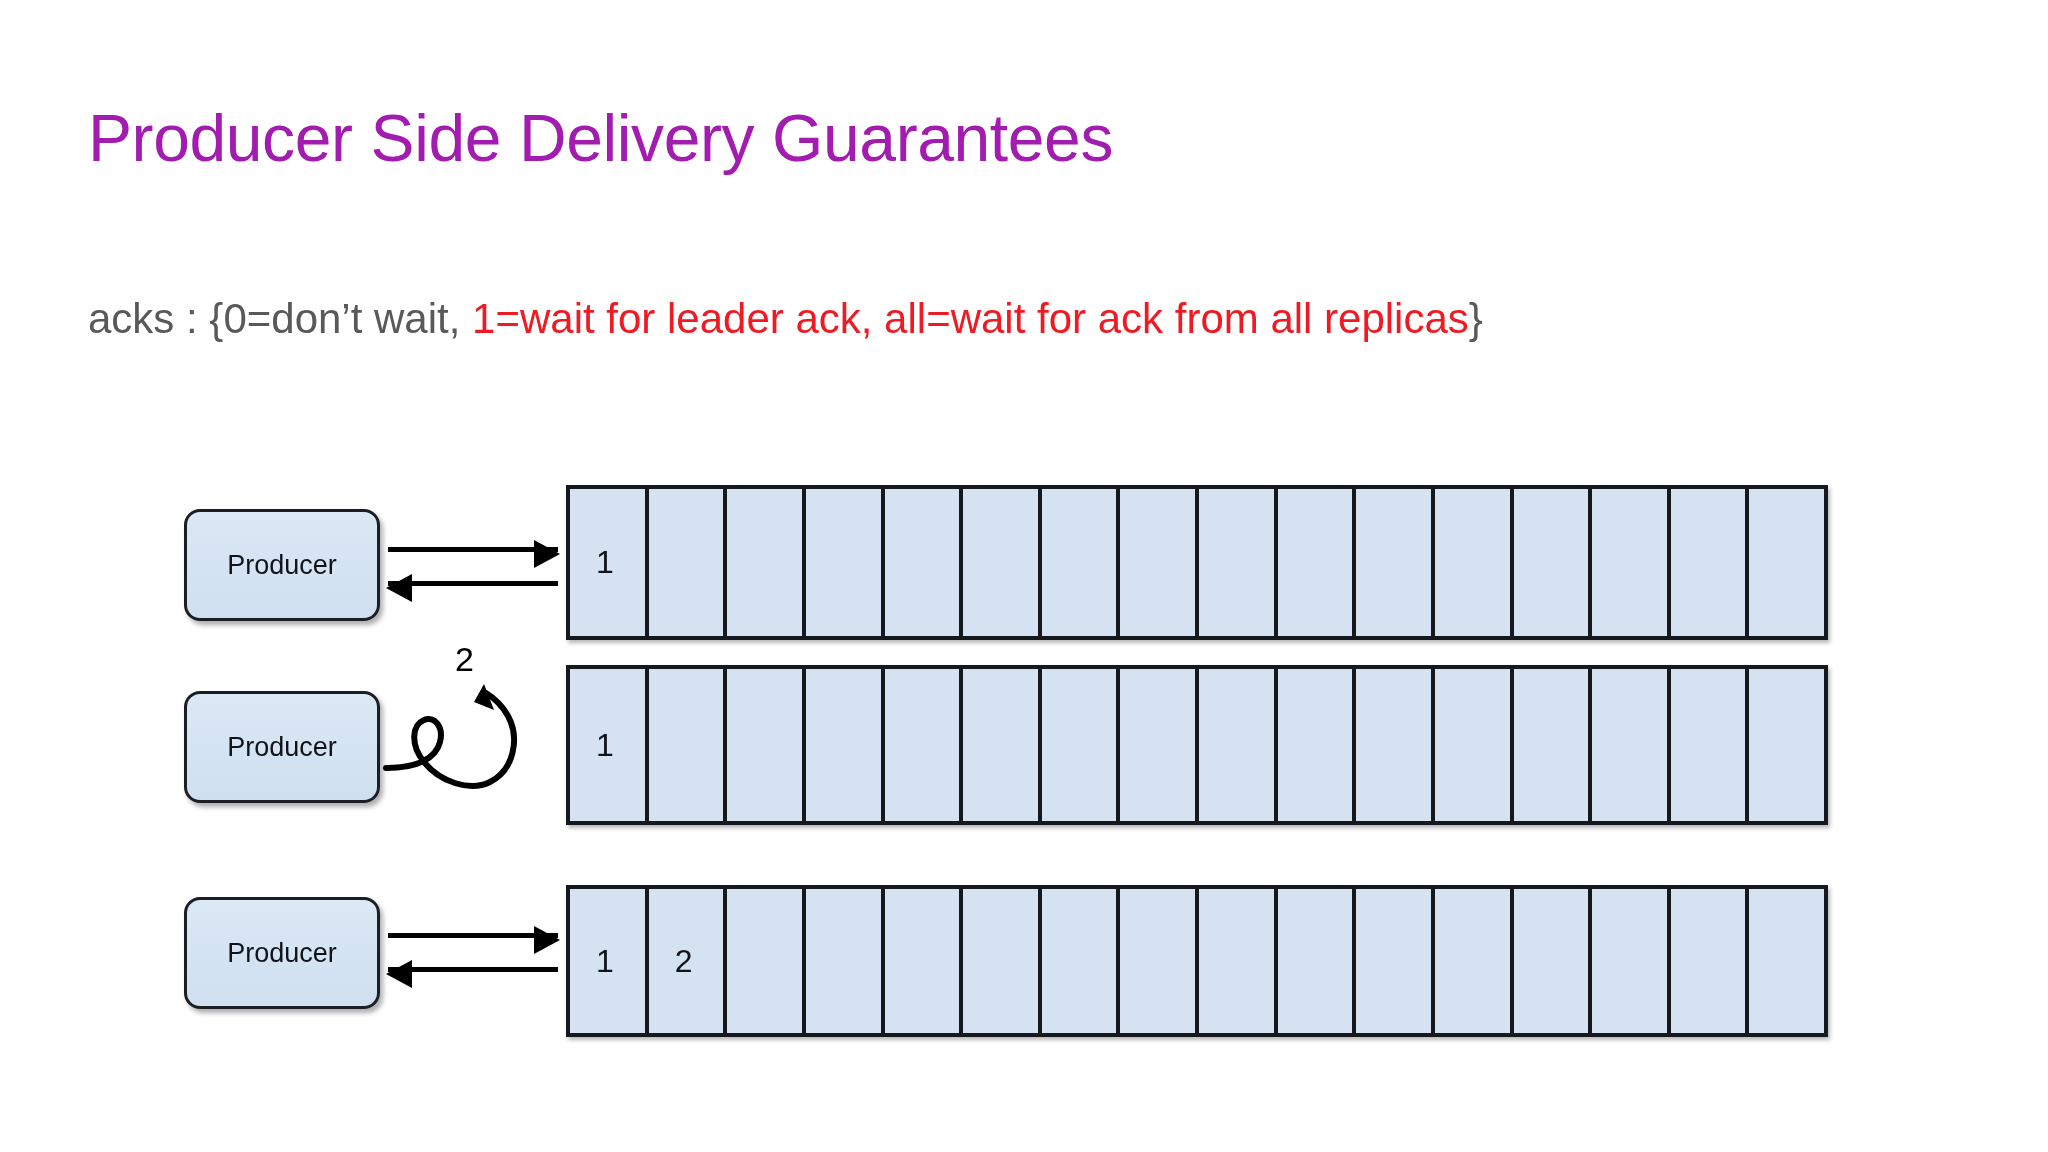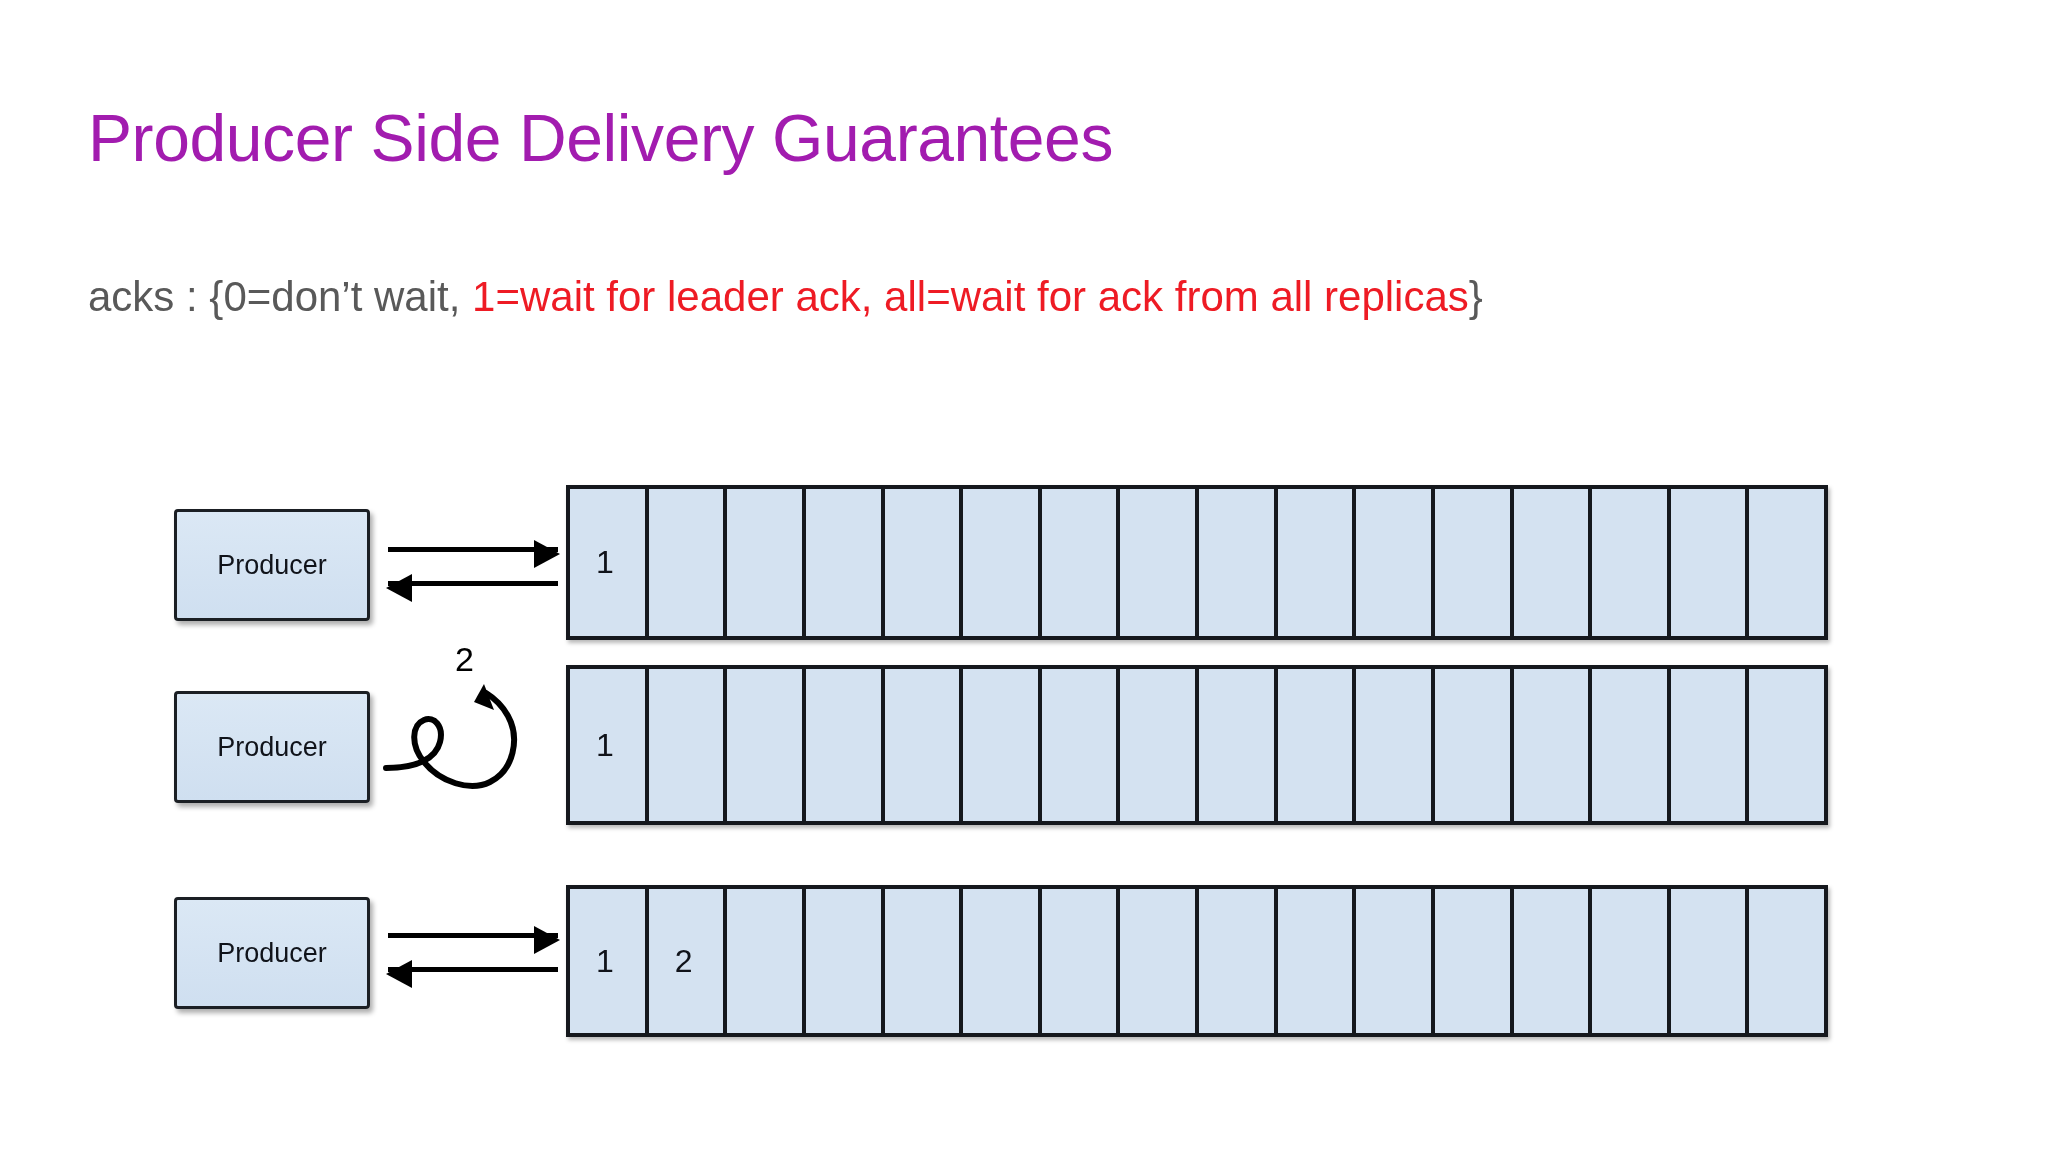--- a/index.html
+++ b/index.html
@@ -38,21 +38,21 @@
   
   .body-line {
     position: absolute;
     left: 88px;
     font-size: 42px;
     line-height: 1.2;
     font-weight: 400;
     color: #595959;
     white-space: nowrap;
   }
-  .body-line.acks  { top: 272px; }
+  .body-line.acks  { top: 294px; }
   .body-line.retries { top: 400px; }
 
   .hl-red { color: #ee1b24; }
 
   
   .diagram {
     position: absolute;
     left: 0;
     top: 0;
     width: 2048px;
@@ -65,27 +65,27 @@
     left: 0;
     width: 2048px;
   }
   .row.r1 { top: 485px; }
   .row.r2 { top: 675px; }
   .row.r3 { top: 885px; }
 
   
   .producer {
     position: absolute;
-    left: 174px;
+    left: 184px;
     width: 196px;
     height: 112px;
     box-sizing: border-box;
     background: linear-gradient(180deg, #dbe8f5 0%, #cfdff0 100%);
     border: 3px solid #1b1f24;
-    border-radius: 4px;
+    border-radius: 16px;
     box-shadow: 3px 4px 5px rgba(0,0,0,0.32);
     display: flex;
     align-items: center;
     justify-content: center;
     font-size: 27px;
     color: #10131a;
   }
   .row.r1 .producer { top: 24px; }
   .row.r2 .producer { top: 16px; }
   .row.r3 .producer { top: 12px; }

